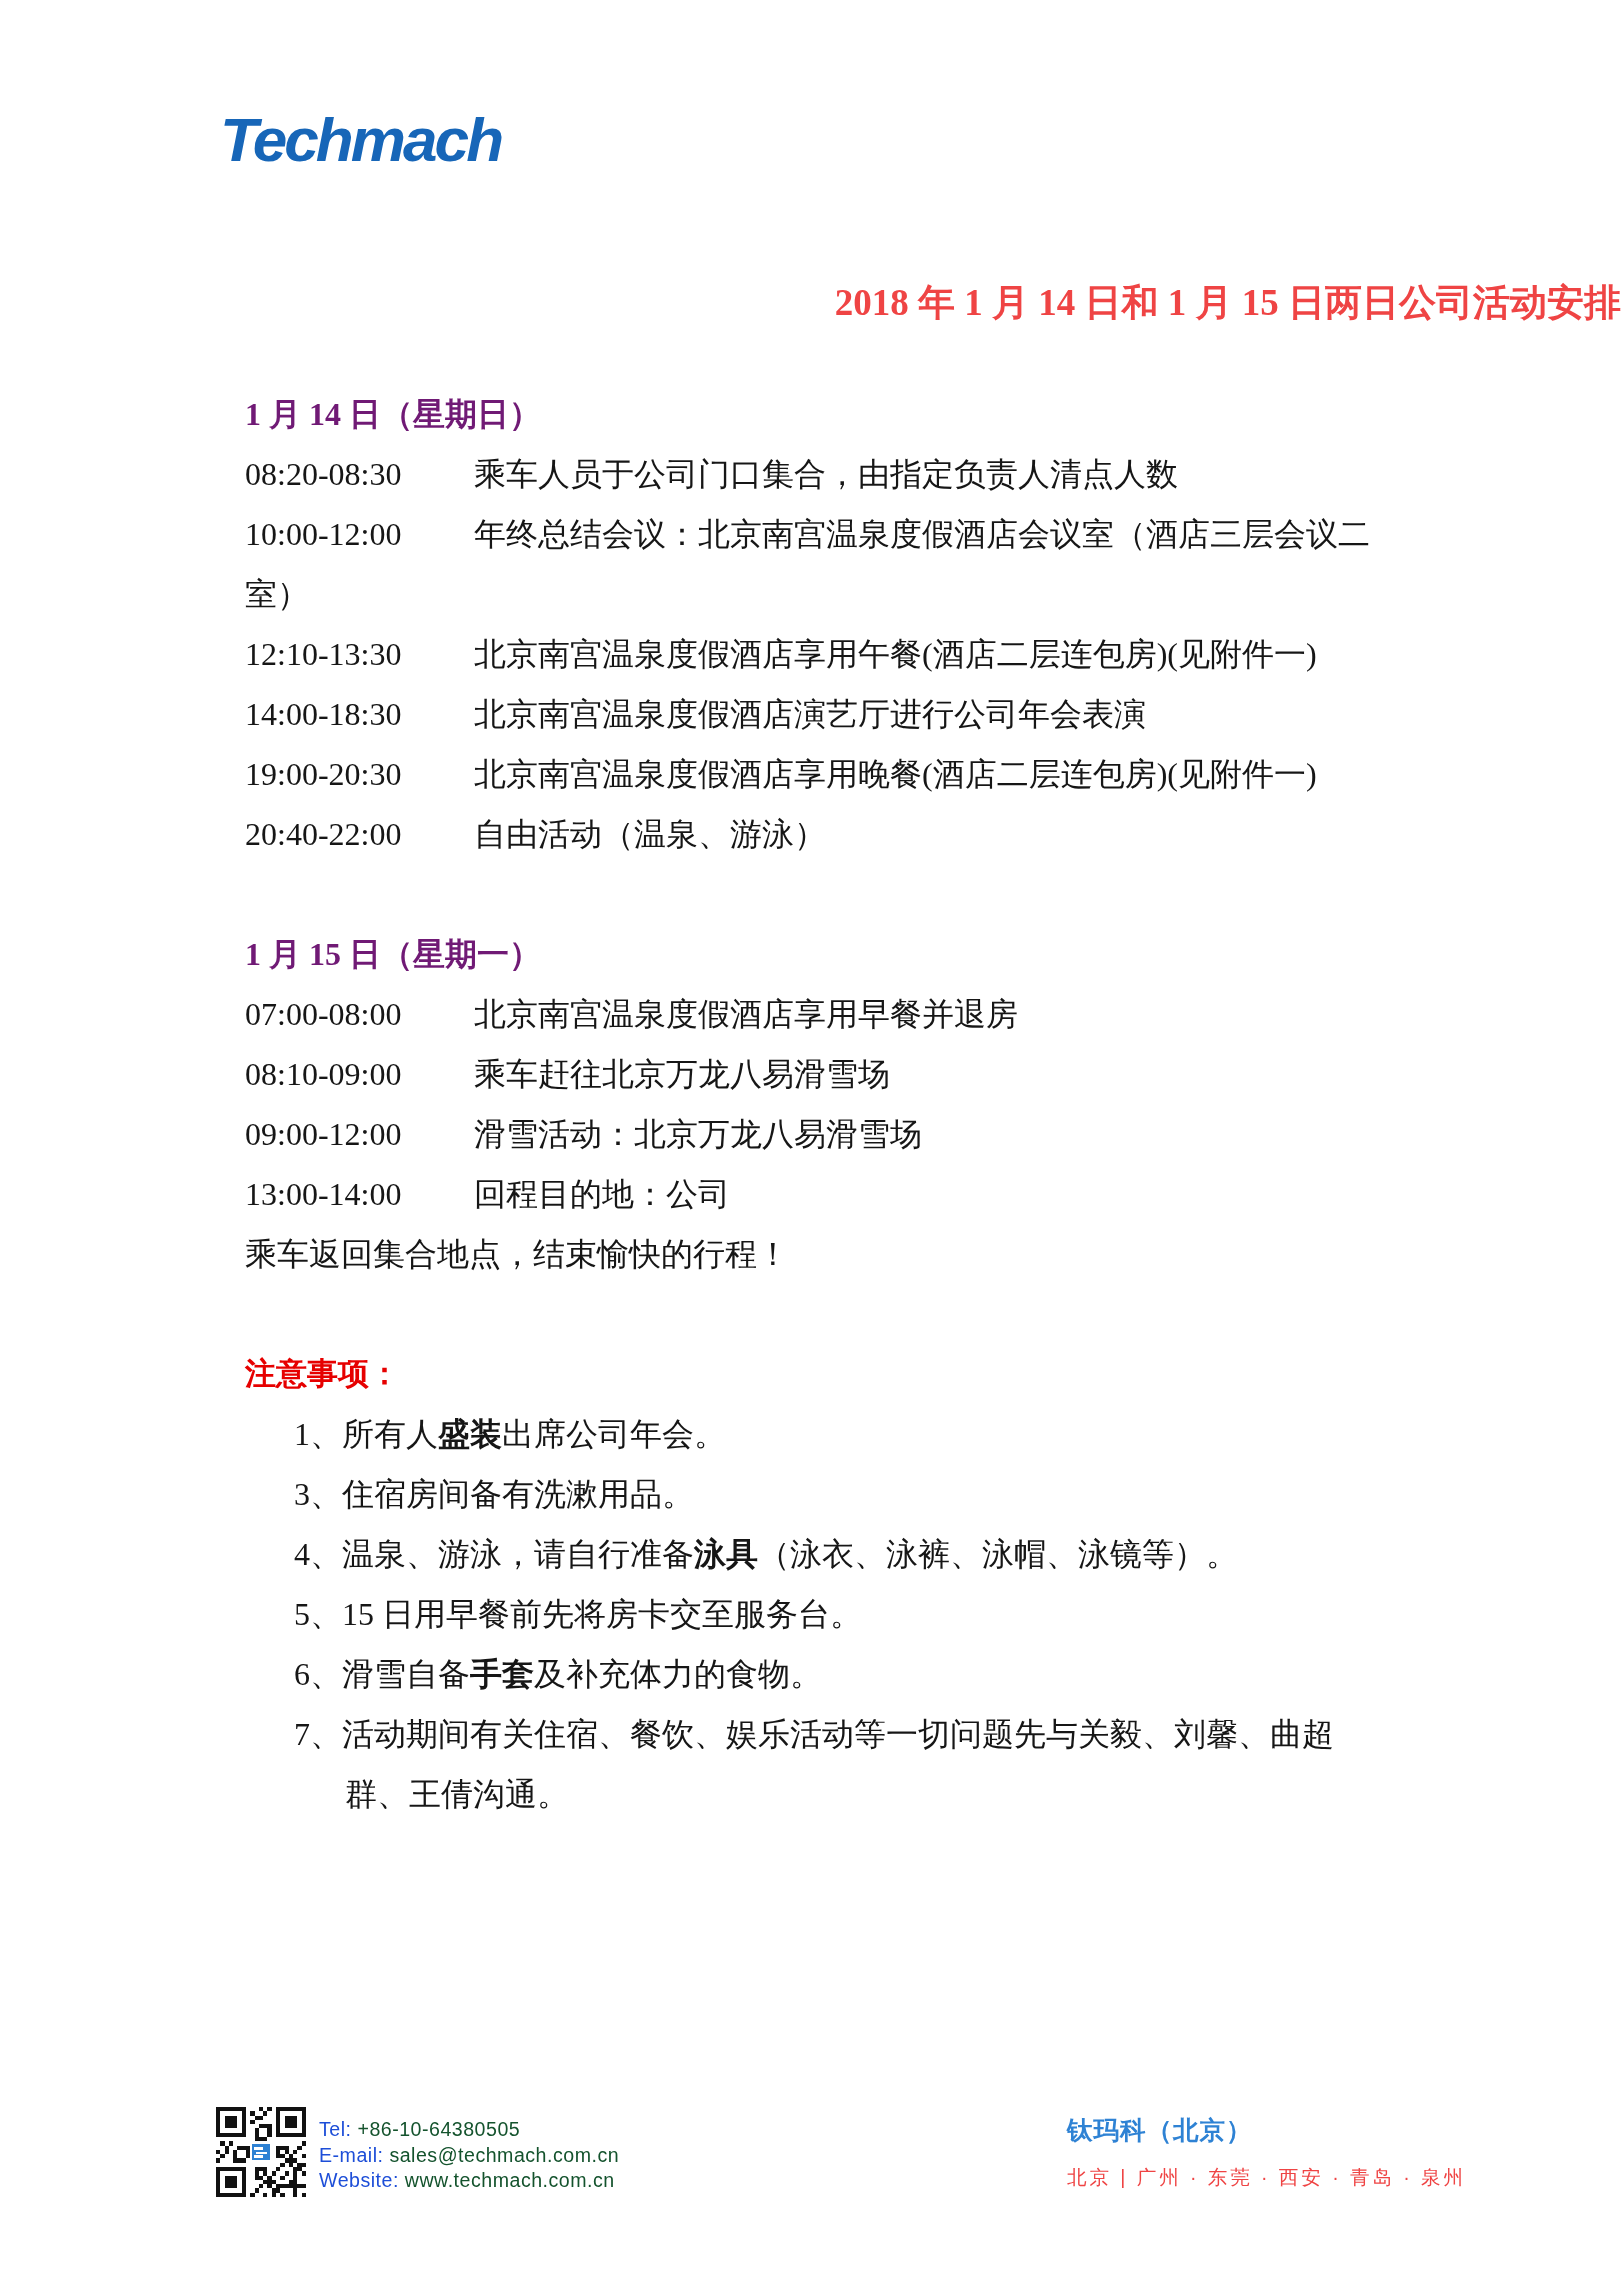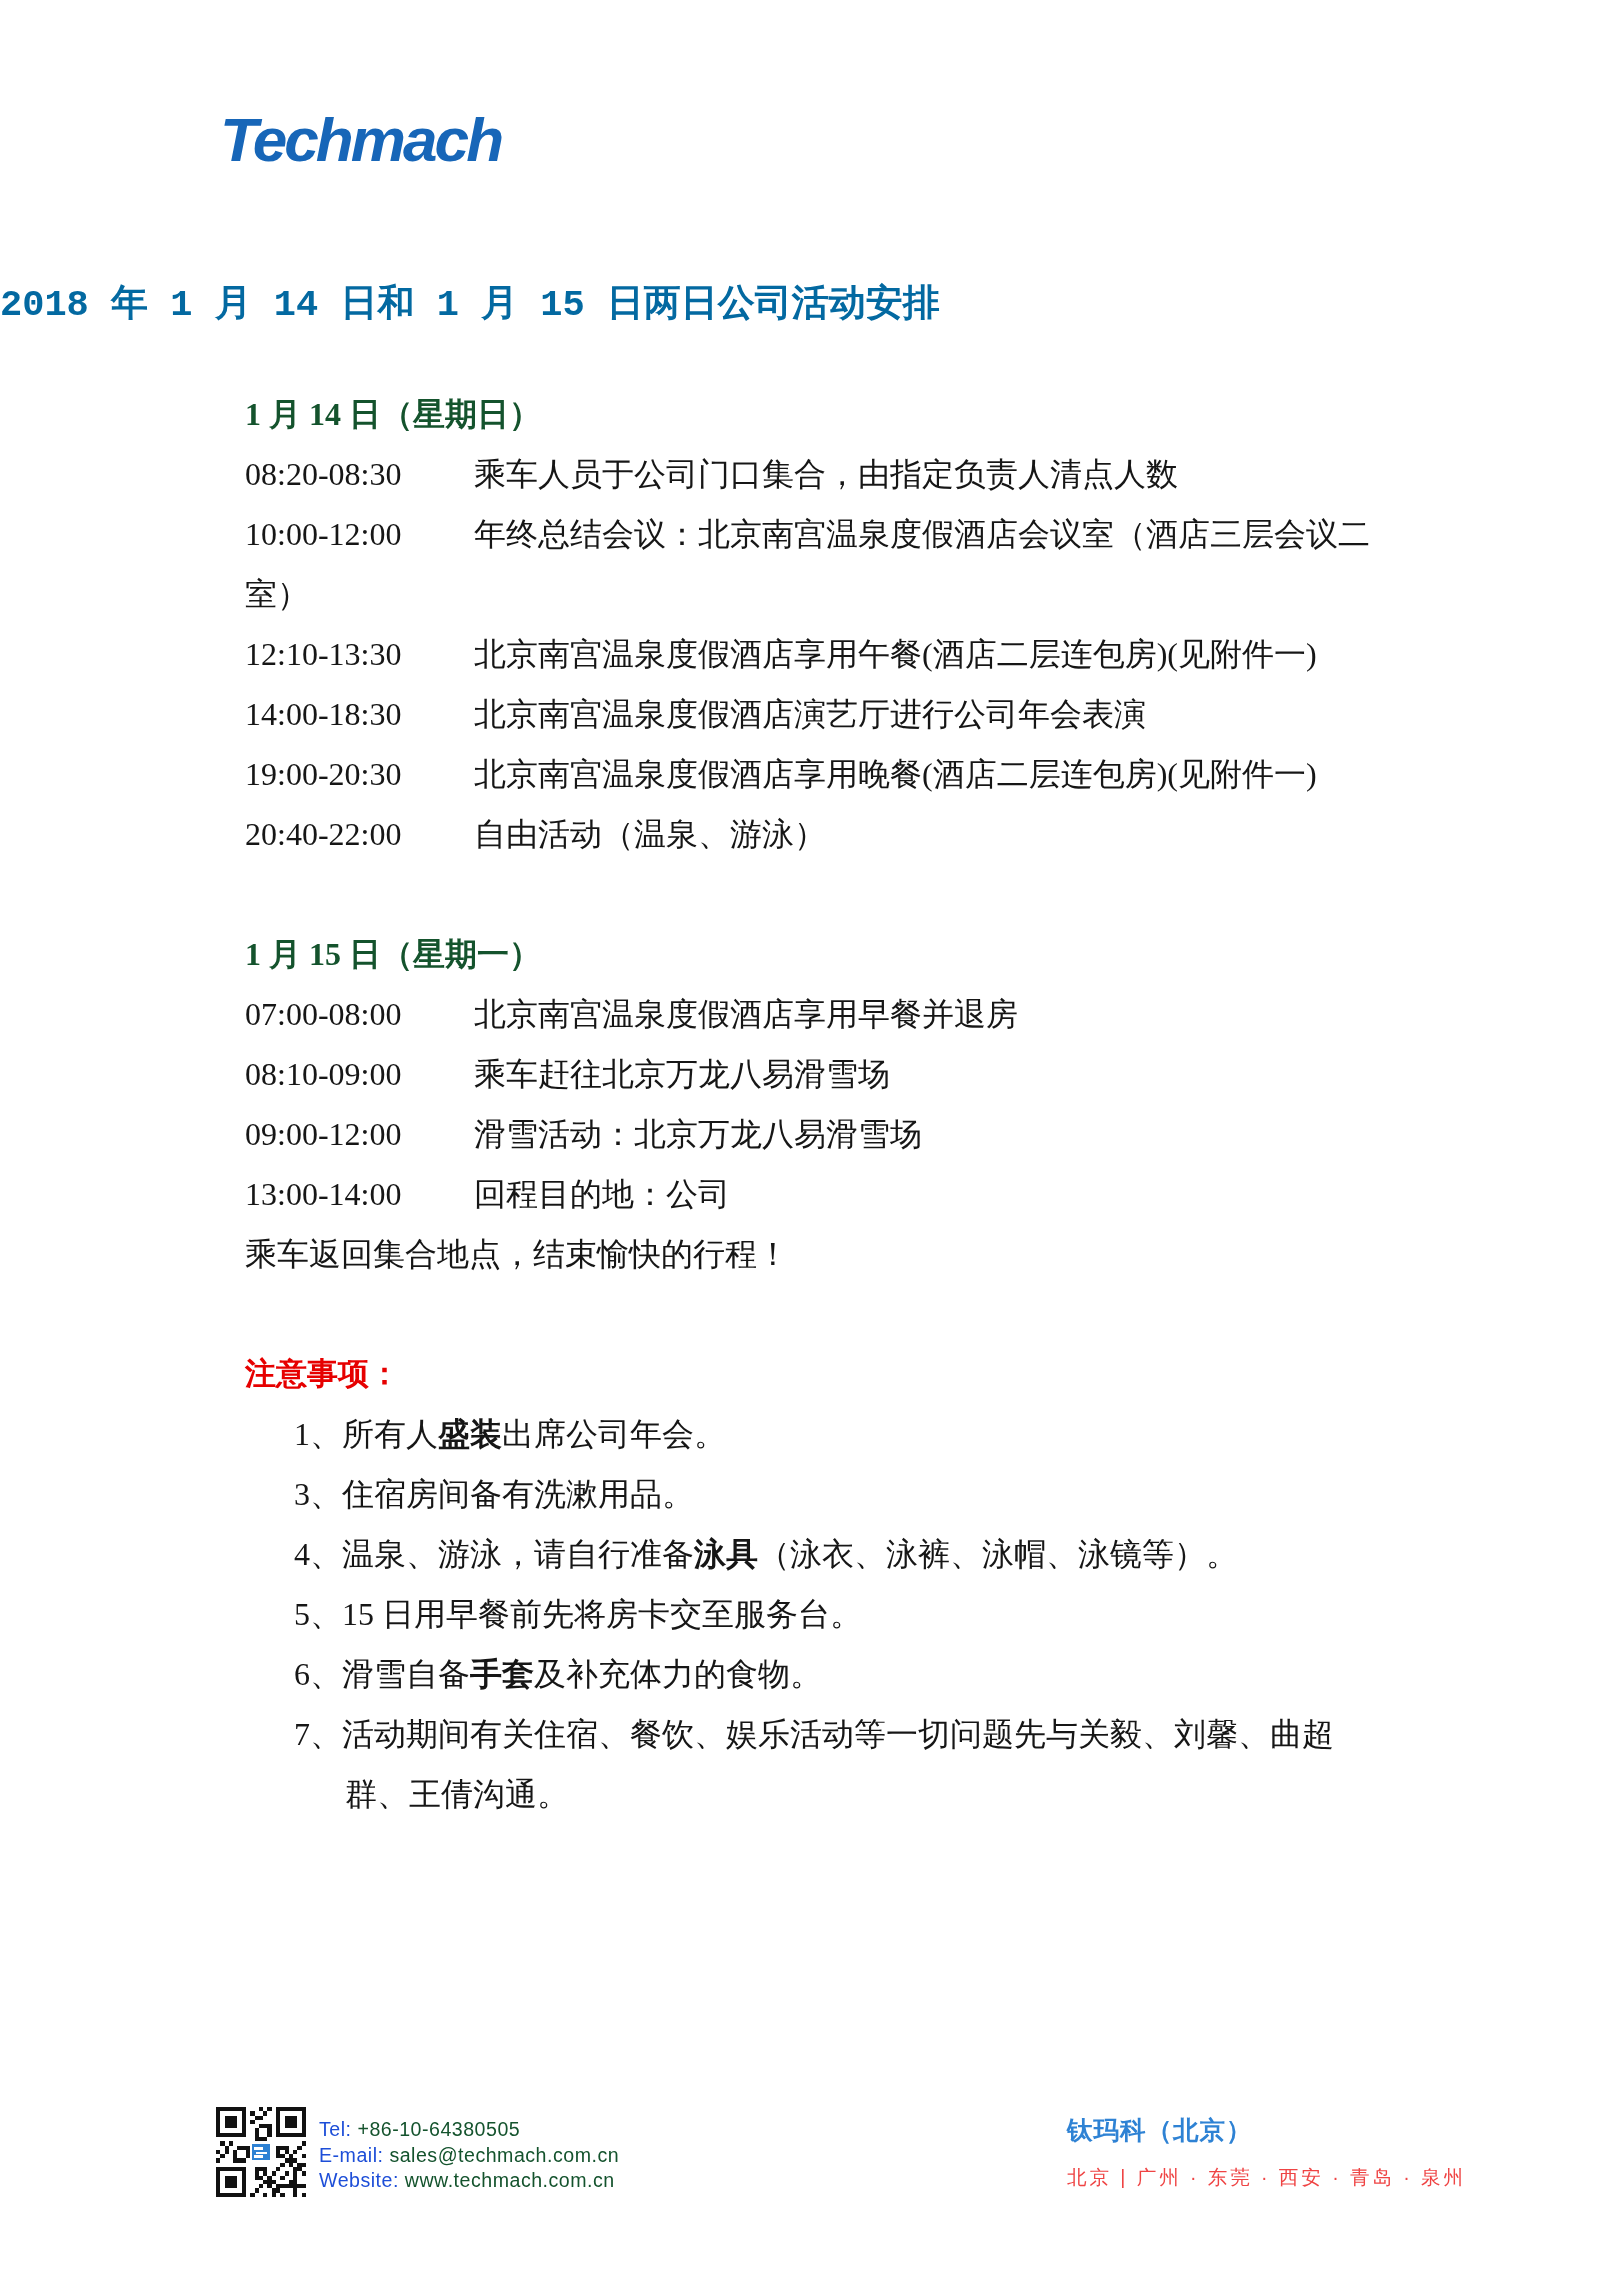--- a/index.html
+++ b/index.html
@@ -9,27 +9,27 @@
     font-family:"Liberation Serif","DejaVu Serif",serif; color:#161616;
   }
   .logo {
     position:absolute; left:220px; top:104px;
     font-family:"Liberation Sans","DejaVu Sans",sans-serif;
     font-size:62px; font-weight:bold; font-style:italic;
     color:#1766b8; letter-spacing:-2.9px;
   }
   .doc-title {
     position:absolute; left:0; top:278px; width:100%;
-    text-align:left; font-size:37px; font-weight:bold; color:#0369a1;font-family:Liberation Mono, monospace;
+    text-align:right; font-size:37px; font-weight:bold; color:#ef4444;
   }
   .content {
     position:absolute; left:245px; top:384px; width:1142px;
     font-size:32px; line-height:60px;
   }
-  .sec-heading { color:#14532d; font-weight:bold; }
+  .sec-heading { color:#701a75; font-weight:bold; }
   .section + .section { margin-top:60px; }
   .notes-block { margin-top:60px; }
   .notes-heading {
     color:#e60000; font-weight:bold;
     font-family:"Liberation Sans","DejaVu Sans",sans-serif; font-size:31px;
   }
   .t { display:inline-block; width:229px; }
   .note-row { margin-left:49px; padding-left:51px; text-indent:-51px; }
   .seg-b { font-weight:bold; }
   .footer-qr { position:absolute; left:214px; top:2107px; width:94px; height:90px; }

